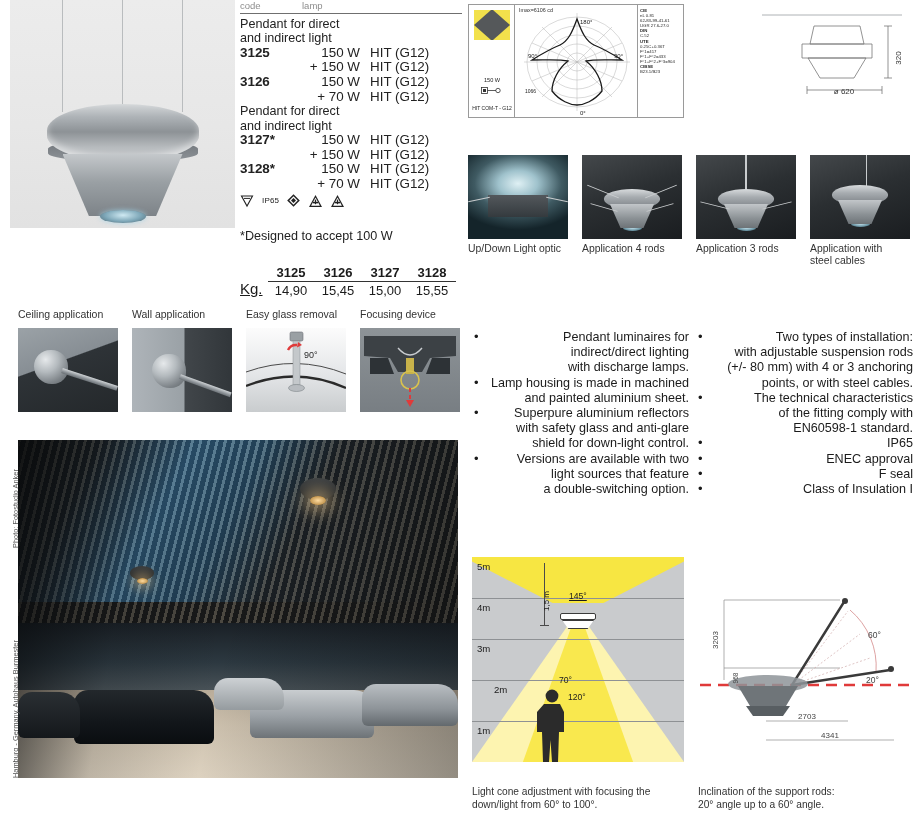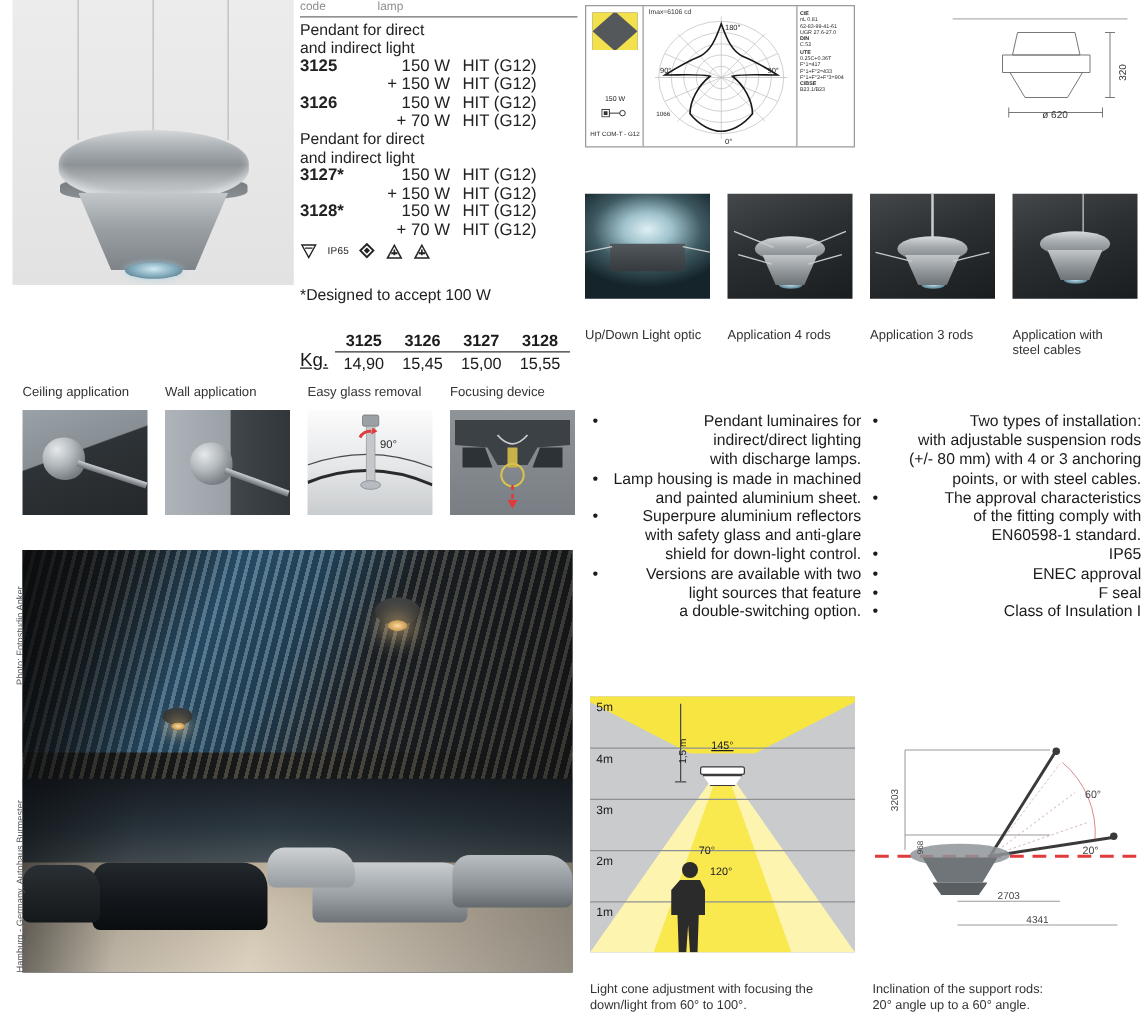--- a/index.html
+++ b/index.html
@@ -93,21 +93,21 @@
   .pm-polar { position:absolute; left:47px; top:0; width:122px; height:100%; border-right:1px solid #9a9a9a; }
   .pm-data { position:absolute; right:0; top:0; width:46px; height:100%; padding:3px 2px 0 3px; }
   .pm-data div { font-size: 4.3px; line-height: 5.1px; color:#2a2a2a; white-space:nowrap; }
   .pm-data .h { font-weight: bold; }
   .pm-imax { position:absolute; left:3px; top:2px; font-size:5.4px; color:#333; }
 
   
   #dimension { left: 762px; top: 2px; width: 154px; height: 104px; }
   .thumb-card { position:absolute; }
   .thumb-img { width: 100px; height: 84px; position:relative; overflow:hidden; }
-  .thumb-cap { font-size: 10.4px; line-height: 12.4px; color:#333; margin-top:24px; width:104px; }
+  .thumb-cap { font-size: 10.4px; line-height: 12.4px; color:#333; margin-top:4px; width:104px; }
 
   .ph-updown { background: radial-gradient(ellipse 70% 55% at 50% 34%, #dff0f4 0%, #9fc2cc 28%, #3f5a62 62%, #14242a 100%); }
   .ph-dark { background: linear-gradient(160deg,#44484b 0%,#2b2f32 45%,#1a1d20 100%); }
 
   .mini-lamp { position:absolute; left:50%; transform:translateX(-50%); }
   .ml-top { width: 56px; height: 20px; border-radius:50%/48%;
     background: linear-gradient(180deg,#d8dbdd 0%,#a7acb0 40%,#797e83 100%); }
   .ml-cone { width: 44px; height: 24px; margin:-5px auto 0;
     background: linear-gradient(180deg,#c2c6c9 0%,#8b9195 60%,#6d7377 100%);
     clip-path: polygon(0 0,100% 0,76% 100%,24% 100%); }
@@ -543,21 +543,21 @@
 
   <div class="bullets" style="left:698px; top:330px; width:215px;">
     <ul>
       <li>
         <span>Two types of installation:</span><br>
         <span>with adjustable suspension rods</span><br>
         <span>(+/- 80 mm) with 4 or 3 anchoring</span><br>
         <span>points, or with steel cables.</span>
       </li>
       <li>
-        <span>The approval characteristics</span><br>
+        <span>The technical characteristics</span><br>
         <span>of the fitting comply with</span><br>
         <span>EN60598-1 standard.</span>
       </li>
       <li>
         <span>IP65</span>
       </li>
       <li>
         <span>ENEC approval</span>
       </li>
       <li>
@@ -607,21 +607,21 @@
     <div class="lc-down-narrow"></div>
 
     <div class="lc-row-line" style="top:41px;"></div>
     <div class="lc-row-line" style="top:82px;"></div>
     <div class="lc-row-line" style="top:123px;"></div>
     <div class="lc-row-line" style="top:164px;"></div>
 
     <div class="lc-lbl" style="top:4px;">5m</div>
     <div class="lc-lbl" style="top:45px;">4m</div>
     <div class="lc-lbl" style="top:86px;">3m</div>
-    <div class="lc-lbl" style="top:127px;">2m</div>
+    <div class="lc-lbl" style="top:127px;margin-left:17px;">2m</div>
     <div class="lc-lbl" style="top:168px;">1m</div>
 
     <div class="lc-vline" style="left:72px; top:6px; height:62px;"></div>
     <div style="position:absolute;left:68px;top:68px;width:9px;height:1px;background:#4a4a4a;"></div>
     <div class="lc-15m" style="left:70px; top:54px;">1,5 m</div>
 
     <div class="lc-fix-top" style="top:56px;"></div>
     <div class="lc-fix-bot" style="top:63px;"></div>
 
     <div class="lc-ang" style="left:97px; top:34px;text-decoration:underline;">145°</div>

